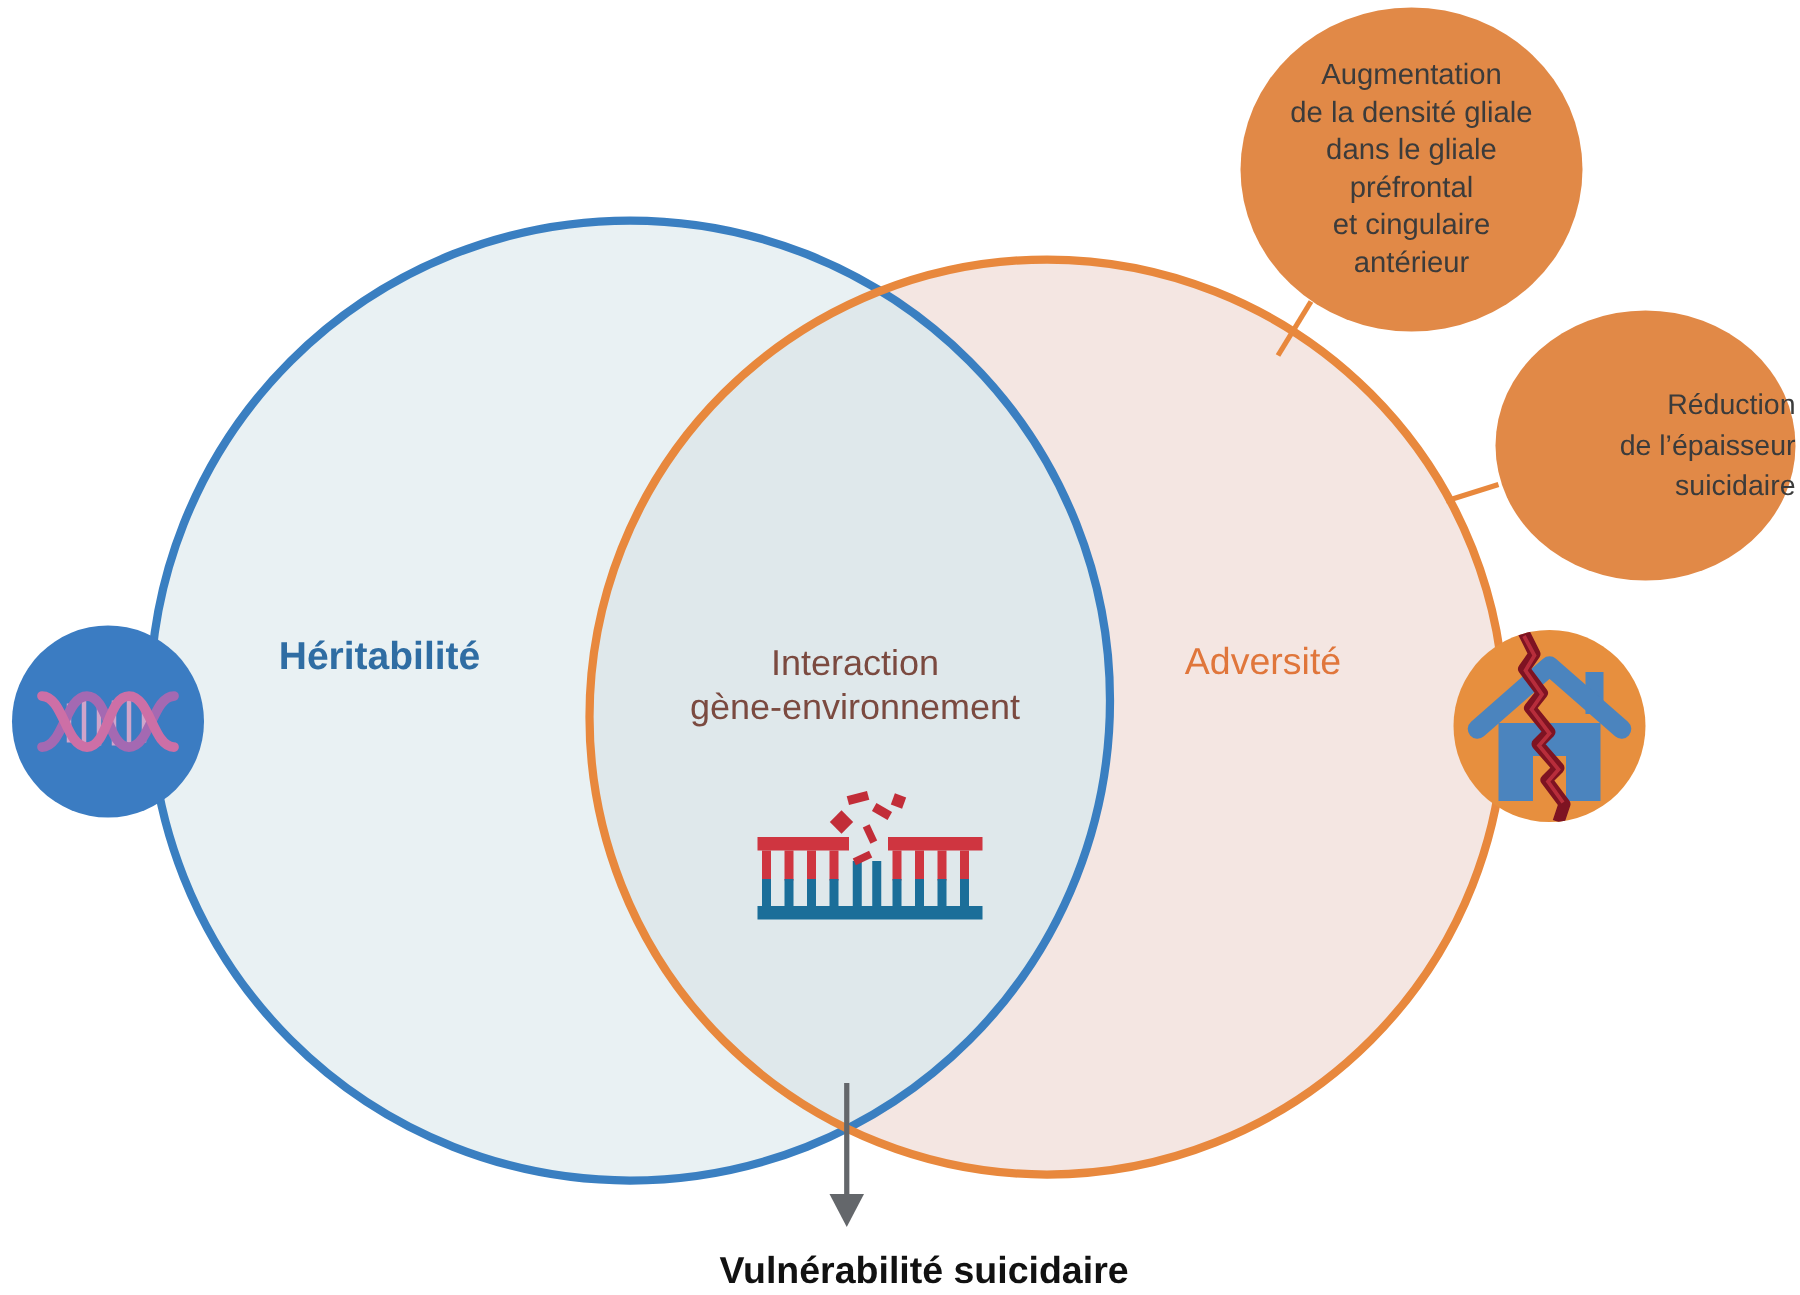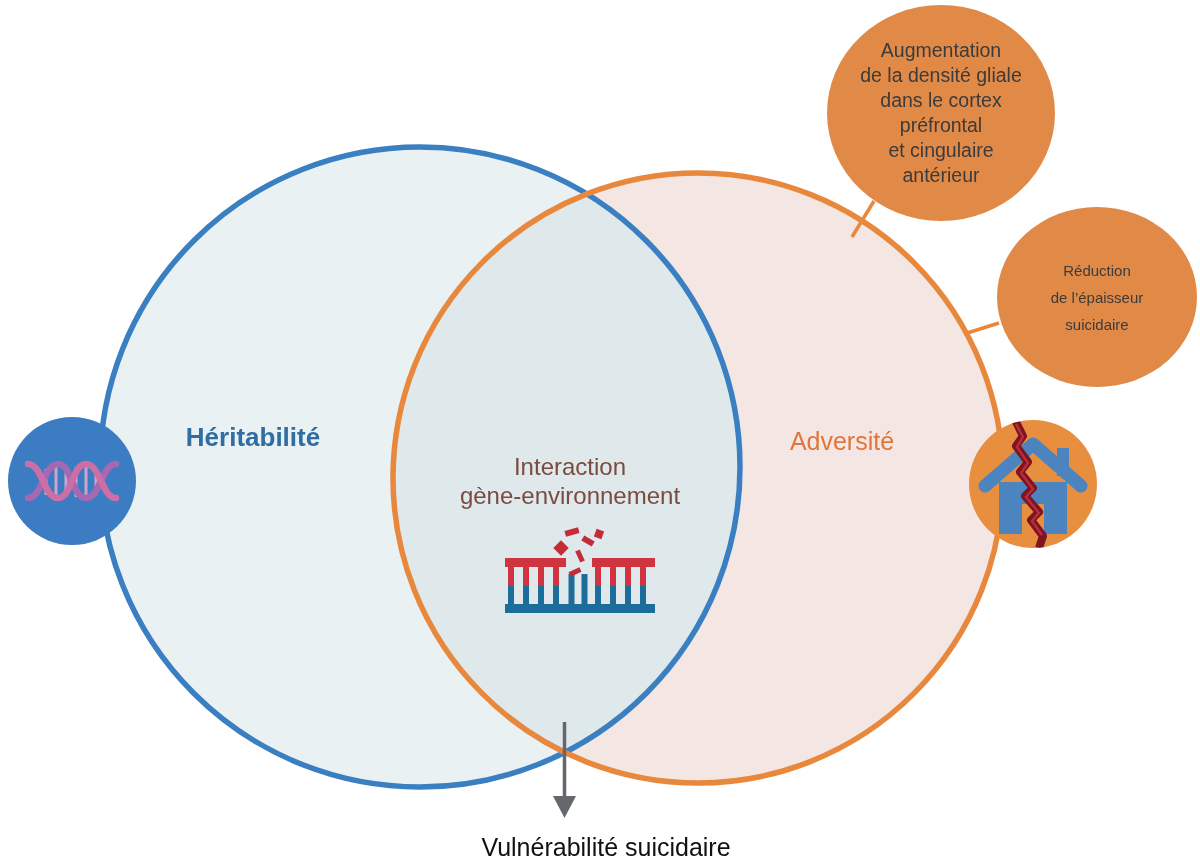--- a/index.html
+++ b/index.html
@@ -6,29 +6,29 @@
   #stage{
     position:relative;width:1200px;height:863px;background:#ffffff;overflow:hidden;
     font-family:"Liberation Sans","DejaVu Sans",sans-serif;
   }
   #venn-svg{position:absolute;left:0;top:0;z-index:1;}
   .label{position:absolute;z-index:3;text-align:center;}
   .label .line{display:block;}
   .label-heritability{left:123px;top:422px;width:260px;font-size:26px;}
   .label-interaction{left:410px;top:428px;width:320px;font-size:24px;line-height:29px;}
   .label-adversity{left:742px;top:426px;width:200px;font-size:25px;line-height:30px;}
-  .label-outcome{left:356px;top:833px;width:500px;font-size:25px;font-weight:normal;}
+  .label-outcome{left:366px;top:833px;width:500px;font-size:25px;font-weight:bold;}
   .callout{
     position:absolute;z-index:2;border-radius:50%;
     display:flex;flex-direction:column;align-items:center;justify-content:center;
     text-align:center;
   }
   .callout .line{display:block;}
   .callout-glial{left:827px;top:5px;width:228px;height:216px;font-size:19.5px;line-height:25px;}
-  .callout-cortical{left:997px;top:207px;width:200px;height:180px;font-size:15px;line-height:27px;}
+  .callout-cortical{left:997px;top:207px;width:200px;height:180px;font-size:19px;line-height:27px;align-items:flex-end;}
   .badge{position:absolute;z-index:2;width:128px;height:128px;border-radius:50%;overflow:hidden;}
   .badge svg{display:block;width:128px;height:128px;}
   .badge-dna{left:8px;top:417px;}
   .badge-home{left:969px;top:420px;}
   .epi-icon{position:absolute;z-index:2;left:500px;top:524px;width:160px;height:95px;}
   .epi-icon svg{display:block;width:160px;height:95px;}
 </style>
 </head>
 <body>
 
@@ -49,21 +49,21 @@
 
     <g>
       <line x1="564.5" y1="722" x2="564.5" y2="798" stroke-width="3.5" stroke="#64676B"></line>
       <polygon points="553,796 576,796 564.5,818" stroke="none" fill="#64676B"></polygon>
     </g>
   </svg>
 
   <div class="callout callout-glial" style="background-color: rgb(225, 137, 71); color: rgb(59, 59, 59);">
     <span class="line">Augmentation</span>
     <span class="line">de la densité gliale</span>
-    <span class="line">dans le cortex</span>
+    <span class="line">dans le gliale</span>
     <span class="line">préfrontal</span>
     <span class="line">et cingulaire</span>
     <span class="line">antérieur</span>
   </div>
 
   <div class="callout callout-cortical" style="background-color: rgb(225, 137, 71); color: rgb(59, 59, 59);">
     <span class="line">Réduction</span>
     <span class="line">de l’épaisseur</span>
     <span class="line">suicidaire</span>
   </div>
@@ -127,21 +127,21 @@
         <rect x="-6" y="-3" width="12" height="6" transform="translate(88,17) rotate(30)"></rect>
         <rect x="-6" y="-2.5" width="12" height="5" transform="translate(80,32) rotate(65)"></rect>
         <rect x="-6" y="-2.5" width="12" height="5" transform="translate(75,48) rotate(-25)"></rect>
         <rect x="-4" y="-4" width="8" height="8" transform="translate(99,10) rotate(20)"></rect>
       </g>
     </svg>
   </div>
 
   <div class="label label-heritability" style="color: rgb(47, 109, 163); font-weight: bold;">Héritabilité</div>
 
-  <div class="label label-interaction" style="color: rgb(123, 74, 64); margin-top: 24px;">
+  <div class="label label-interaction" style="color: rgb(123, 74, 64);">
     <span class="line">Interaction</span>
     <span class="line">gène-environnement</span>
   </div>
 
   <div class="label label-adversity" style="color: rgb(224, 118, 59);">
     <span class="line">Adversité</span>
   </div>
 
   <div class="label label-outcome" style="color: rgb(17, 17, 17);">Vulnérabilité suicidaire</div>
 

